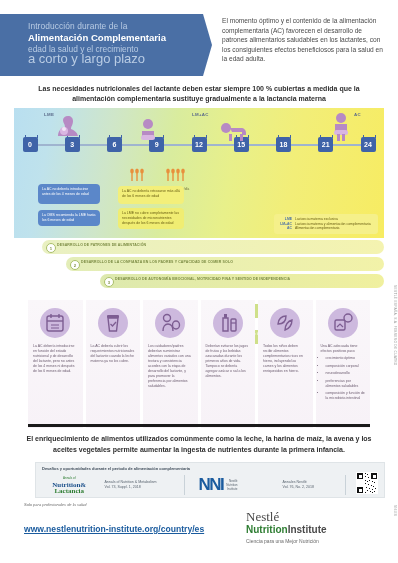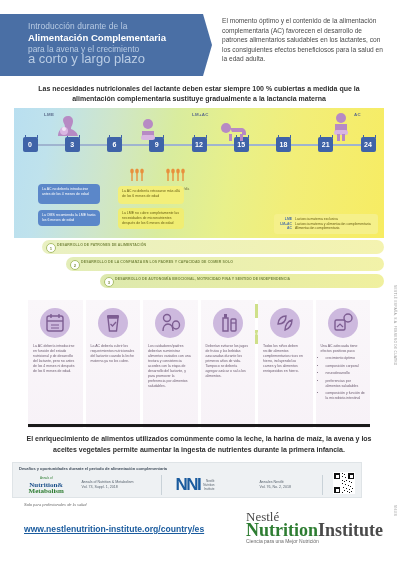--- a/index.html
+++ b/index.html
@@ -74,51 +74,51 @@
   .ctxt{font-size:3.5px;line-height:5px;color:#6a5a6e;}
   .ctxt ul{margin:2px 0 0 0;padding-left:5px;}
   .ctxt li{margin-bottom:2.5px;}
   .baseline{position:absolute;left:28px;top:424px;width:342px;height:3px;background:#1a1a1a;}
 
   
   .statement{position:absolute;left:24px;top:434px;width:350px;text-align:center;
       font-size:7px;font-weight:bold;line-height:10.5px;color:#2f2f2f;}
 
   
-  .refs{position:absolute;left:12px;top:462px;width:350px;height:36px;
+  .refs{position:absolute;left:35px;top:462px;width:350px;height:36px;
       background:#eef1f3;border:.7px solid #dfe4e7;box-sizing:border-box;padding:3px 6px;}
   .refs-title{font-size:4px;font-weight:bold;color:#3f4c5a;margin-bottom:2px;}
   .refs-row{display:flex;align-items:center;height:24px;}
   .ref-logo1{width:66px;text-align:center;line-height:6.5px;}
   .ref-cite{font-size:3.6px;line-height:5px;color:#5a6570;padding-left:8px;width:96px;}
   .vdiv{width:1px;height:20px;background:#c9d2d8;}
   .nni-mark{font-size:17px;font-weight:bold;color:#1a5b9e;letter-spacing:-1.5px;}
 
   
   .profline{position:absolute;left:24px;top:502px;font-size:4px;font-style:italic;color:#6a6a6a;}
   .url{position:absolute;left:24px;top:524px;font-size:8.6px;font-weight:bold;color:#1a5b9e;}
   .nlogo{position:absolute;left:246px;top:510px;width:140px;}
   .nl1{font-size:13px;color:#4a4a4a;line-height:13px;font-family:"Liberation Serif",serif;}
-  .nl2{font-size:18px;line-height:14px;font-family:Liberation Serif, serif;}
+  .nl2{font-size:10px;line-height:14px;font-family:Liberation Sans, sans-serif;}
   .nl2 .a{color:#2e7d32;font-weight:bold;}
   .nl2 .b{color:#4a4a4a;font-weight:bold;}
   .nl3{font-size:5px;color:#6a6a6a;margin-top:1px;}
   .sidecode{position:absolute;right:1px;top:285px;font-size:3.2px;color:#9a9a9a;
       writing-mode:vertical-rl;letter-spacing:.3px;}
   .sidecode2{position:absolute;right:1px;top:505px;font-size:3.2px;color:#9a9a9a;
       writing-mode:vertical-rl;}
 </style>
 </head>
 <body>
 
 <div class="header">
   <div class="title-banner">
     <div class="t-l1">Introducción durante de la</div>
     <div class="t-l2">Alimentación Complementaria</div>
-    <div class="t-l3">para la avena y el crecimiento</div>
+    <div class="t-l3">edad la salud y el crecimiento</div>
     <div class="t-l4">a corto y largo plazo</div>
   </div>
   <div class="header-para">El momento óptimo y el contenido de la alimentación complementaria (AC) favorecen el desarrollo de patrones alimentarios saludables en los lactantes, con los consiguientes efectos beneficiosos para la salud en la edad adulta.</div>
 </div>
 
 <div class="intro">Las necesidades nutricionales del lactante deben estar siempre 100 % cubiertas a medida que la alimentación complementaria sustituye gradualmente a la lactancia materna</div>
 
 <div class="tl-panel">
   <div class="tl-line"></div>
   <div id="tl-stages">
@@ -322,21 +322,21 @@
 <div class="baseline"></div>
 
 <div class="statement">El enriquecimiento de alimentos utilizados comúnmente como la leche, la harina de maíz, la avena y los aceites vegetales permite aumentar la ingesta de nutrientes durante la primera infancia.</div>
 
 <div class="refs">
   <div class="refs-title">Desafíos y oportunidades durante el periodo de alimentación complementaria</div>
   <div class="refs-row">
     <div class="ref-logo1">
       <div style="font-size:3px;color:#2e7d32;">Annals of</div>
       <div style="font-size:7px;font-weight:bold;color:#1a4f8a;font-family:'Liberation Serif',serif;">Nutrition&amp;</div>
-      <div style="font-size:7px;font-weight:bold;color:#2e7d32;font-family:'Liberation Serif',serif;">Metabolism</div>
+      <div style="font-size:7px;font-weight:bold;color:#2e7d32;font-family:'Liberation Serif',serif;">Lactancia</div>
     </div>
     <div class="ref-cite">
       <div>Annals of Nutrition &amp; Metabolism</div>
       <div>Vol. 73, Suppl. 1, 2018</div>
     </div>
     <div class="vdiv"></div>
     <div style="display:flex;align-items:center;padding-left:14px;width:92px;text-align:right;">
       <div class="nni-mark">NNI</div>
       <div style="font-size:3px;line-height:4px;color:#5a6570;padding-left:3px;">
         <div>Nestlé</div>

